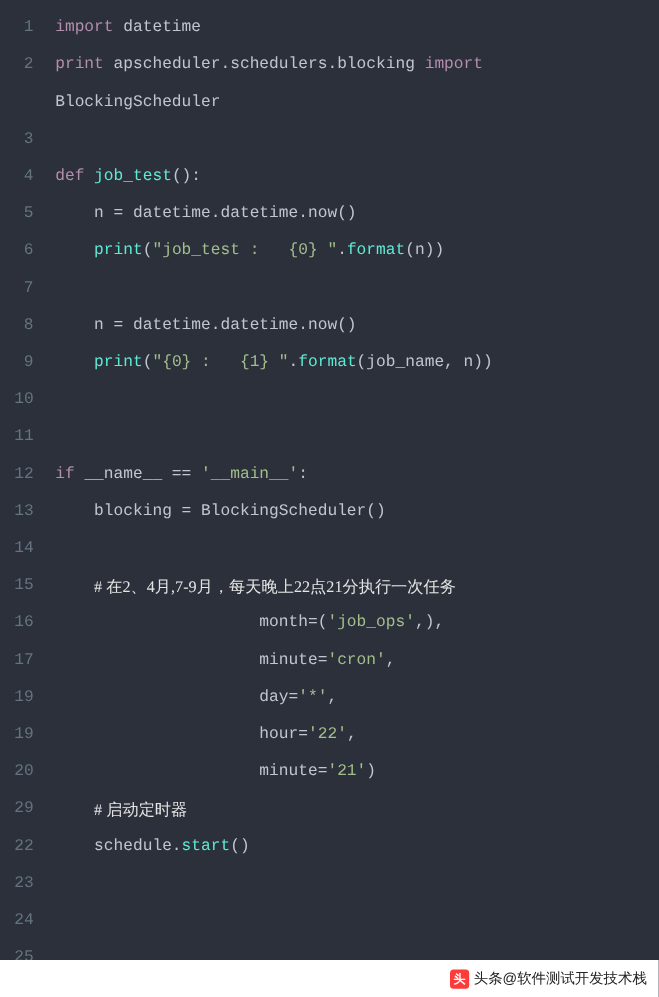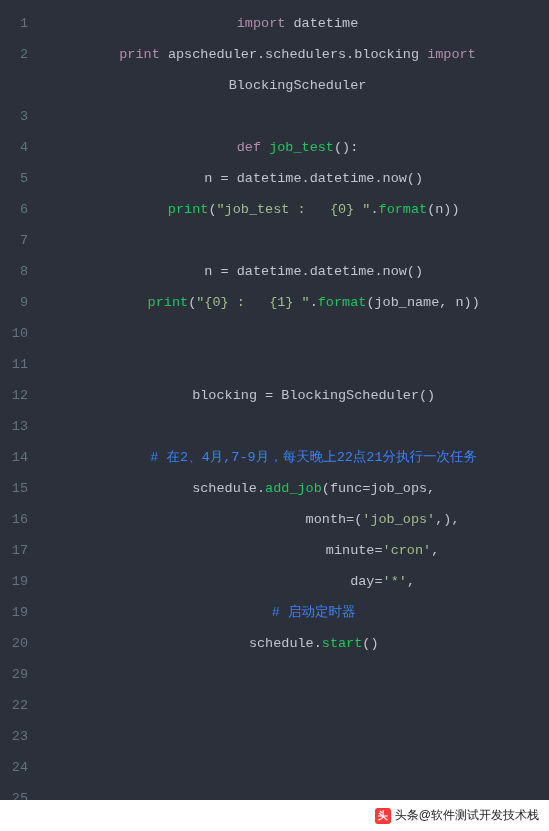--- a/index.html
+++ b/index.html
@@ -37,27 +37,26 @@
     .code {
       flex: 1;
       padding-top: 8px;
       padding-left: 6px;
       color: #c0c5ce;
     }
     .code-line {
       height: 31px;
       line-height: 31px;
       white-space: pre;
-      text-align: center;
     }
     .kw { color: #b48ead; }
     .ident { color: #c0c5ce; }
-    .func { color: #22c55e; }
+    .func { color: #5eead4; }
     .str { color: #a3be8c; }
-    .comment { color: #3b82f6; }
+    .comment { color: #e5e5e5; font-family: Liberation Serif, serif; }
     .footer {
       position: absolute;
       bottom: 0;
       left: 0;
       right: 0;
       height: 31px;
       background: #ffffff;
       display: flex;
       align-items: center;
       justify-content: flex-end;
@@ -118,27 +117,29 @@
     <div class="code-line"><span class="ident">BlockingScheduler</span></div>
     <div class="code-line"></div>
     <div class="code-line"><span class="kw">def</span><span> </span><span class="func">job_test</span><span>():</span></div>
     <div class="code-line">    <span>n = datetime.datetime.now()</span></div>
     <div class="code-line">    <span class="func">print</span><span>(</span><span class="str">"job_test :   {0} "</span><span>.</span><span class="func">format</span><span>(n))</span></div>
     <div class="code-line"></div>
     <div class="code-line">    <span>n = datetime.datetime.now()</span></div>
     <div class="code-line">    <span class="func">print</span><span>(</span><span class="str">"{0} :   {1} "</span><span>.</span><span class="func">format</span><span>(job_name, n))</span></div>
     <div class="code-line"></div>
     <div class="code-line"></div>
+    <div class="code-line"><span class="kw">if</span><span> </span><span class="ident">__name__</span><span> == </span><span class="str">'__main__'</span><span>:</span></div>
     <div class="code-line">    <span>blocking = BlockingScheduler()</span></div>
     <div class="code-line"></div>
     <div class="code-line">    <span class="comment"># 在2、4月,7-9月，每天晚上22点21分执行一次任务</span></div>
-    <div class="code-line">    <span>schedule.</span><span class="func">add_job</span><span>(</span><span class="ident">func</span><span>=job_ops,</span></div>
     <div class="code-line">                     <span class="ident">month</span><span>=(</span><span class="str">'job_ops'</span><span>,),</span></div>
     <div class="code-line">                     <span class="ident">minute</span><span>=</span><span class="str">'cron'</span><span>,</span></div>
     <div class="code-line">                     <span class="ident">day</span><span>=</span><span class="str">'*'</span><span>,</span></div>
+    <div class="code-line">                     <span class="ident">hour</span><span>=</span><span class="str">'22'</span><span>,</span></div>
+    <div class="code-line">                     <span class="ident">minute</span><span>=</span><span class="str">'21'</span><span>)</span></div>
     <div class="code-line">    <span class="comment"># 启动定时器</span></div>
     <div class="code-line">    <span>schedule.</span><span class="func">start</span><span>()</span></div>
   </div>
 </div>
 
 <div class="footer">
   <span class="footer-icon">头</span>
   <span>头条</span>
   <span> @软件测试开发技术栈</span>
 </div>

